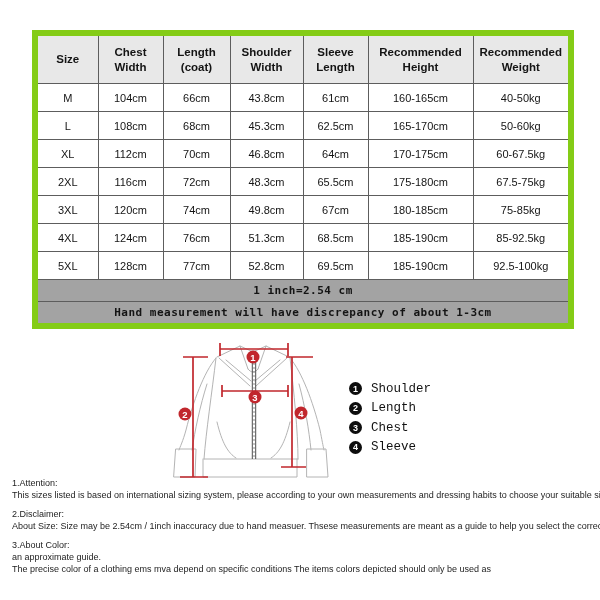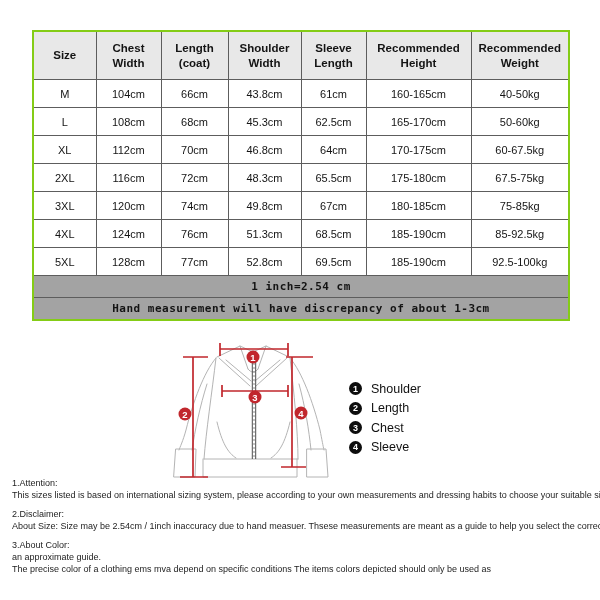--- a/index.html
+++ b/index.html
@@ -2,38 +2,38 @@
 <html><head>
 <meta charset="utf-8">
 <style>
   html,body{margin:0;padding:0;background:#fff;}
   .screen{position:relative;width:600px;height:600px;background:#ffffff;overflow:hidden;
           font-family:"Liberation Sans",sans-serif;color:#111;}
 
   
   table.size-chart{position:absolute;left:32px;top:30px;width:536px;
                    border-collapse:collapse;table-layout:fixed;
-                   border:2px solid #84cc16;}
+                   border:6px solid #84cc16;}
   table.size-chart th,table.size-chart td{
     border:1px solid #5d5d5d;text-align:center;vertical-align:middle;
     padding:0 2px;color:#141414;overflow:hidden;}
   table.size-chart thead th{height:47px;font-size:11.5px;font-weight:bold;
     background:#e8e8e8;line-height:1.3;}
   table.size-chart tbody.data td{height:27px;font-size:11px;font-weight:normal;background:#fff;}
   td.note{height:21px;font-family:"DejaVu Sans Mono",monospace;
           font-weight:bold;font-size:11px;background:#a3a3a3;letter-spacing:.5px;}
 
   
   .diagram-svg{position:absolute;left:160px;top:340px;width:190px;height:150px;}
   .legend{position:absolute;left:349px;top:379px;}
   .legend-item{display:flex;align-items:center;height:19.5px;}
   .lnum{width:13px;height:13px;border-radius:50%;background:#0d0d0d;color:#fff;
         font-size:9px;font-weight:bold;display:flex;align-items:center;
         justify-content:center;margin-right:9px;flex:0 0 13px;}
-  .llabel{font-size:12.5px;color:#111;}
+  .llabel{font-size:12.5px;color:#111;font-family:Liberation Mono, monospace;}
 
   
   .footnotes{position:absolute;left:12px;top:477px;width:592px;
              font-size:9px;line-height:12px;color:#1d1d1d;white-space:nowrap;}
   .fn-section{margin-bottom:7px;}
 </style>
 </head>
 <body>
 
 <div class="screen">

